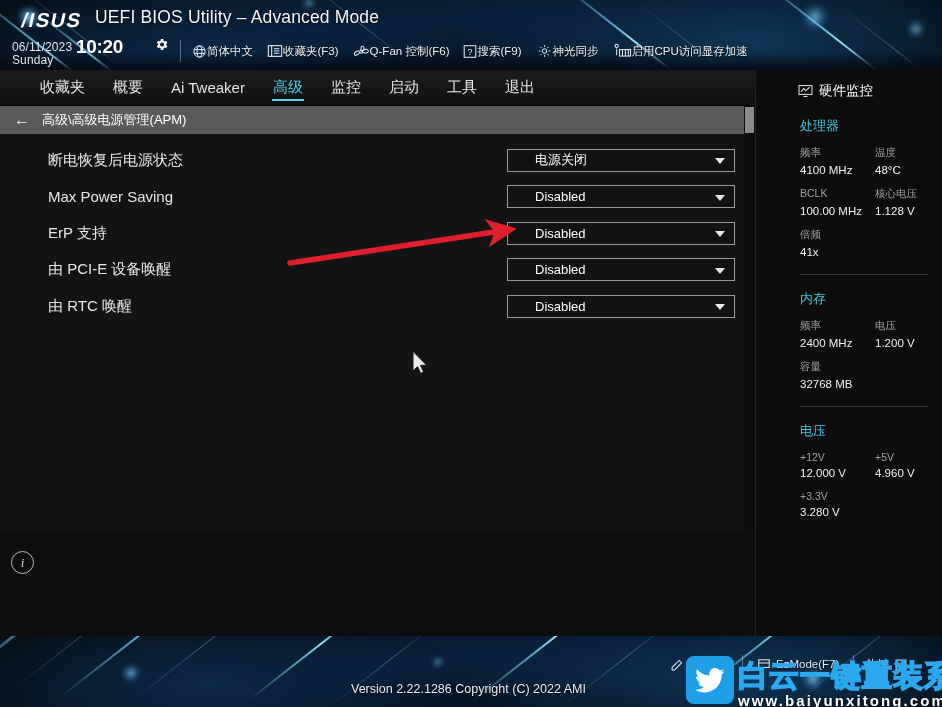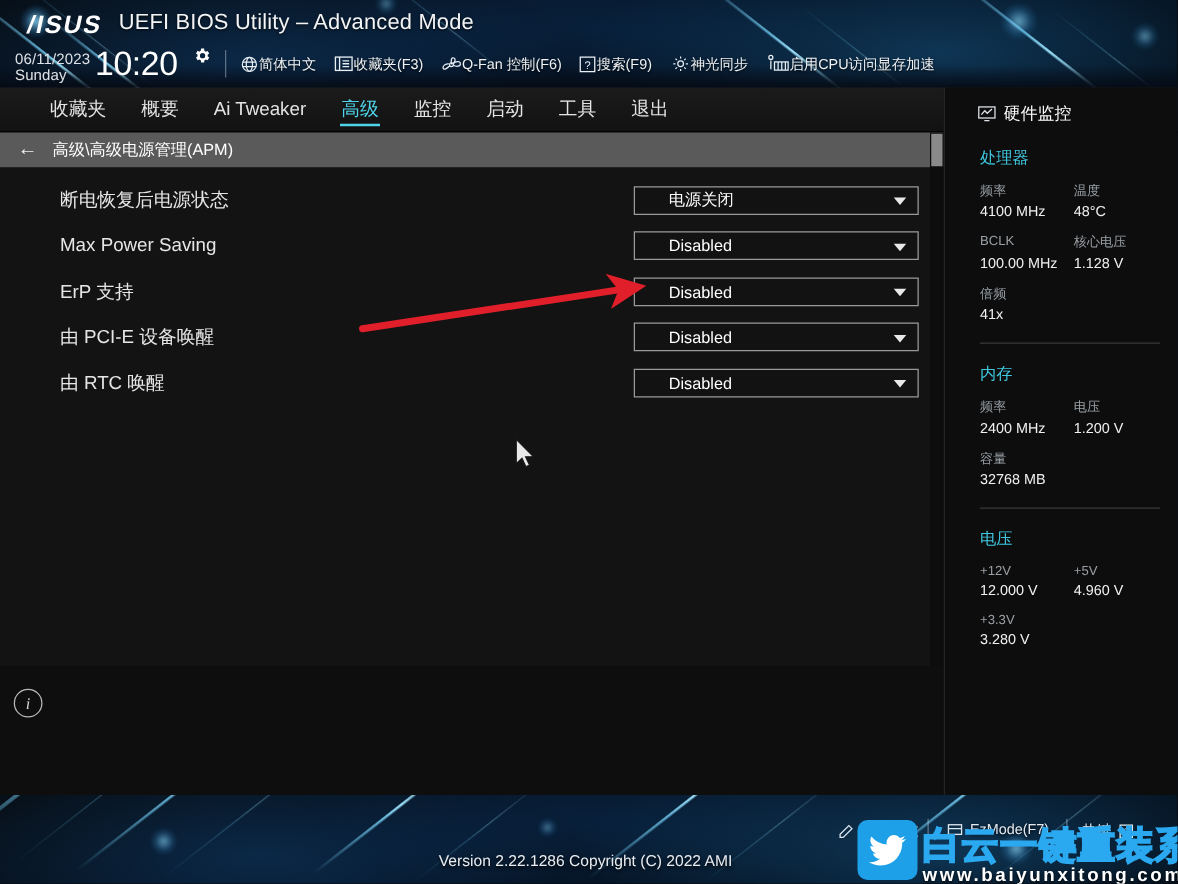--- a/index.html
+++ b/index.html
@@ -58,21 +58,21 @@
   .app-title {
     position:absolute; left:95px; top:7px;
     font-size:17.5px; font-weight:400; color:#f2f4f6; letter-spacing:.15px;
     text-shadow:0 1px 2px rgba(0,0,0,.8);
   }
   .dt-block { position:absolute; left:12px; top:41px; line-height:1.08; }
   .dt-date { font-size:12px; color:#dfe3e8; letter-spacing:.1px; }
   .dt-day  { font-size:12px; color:#dfe3e8; letter-spacing:.1px; }
   .clock {
     position:absolute; left:76px; top:36px;
-    font-size:27px; font-weight:400; color:#ffffff; letter-spacing:-.3px;
+    font-size:19px; font-weight:700; color:#ffffff; letter-spacing:-.3px;
   }
   .gear-ic { position:absolute; left:154px; top:37px; }
   .hsep { position:absolute; left:180px; top:40px; width:1px; height:22px; background:rgba(190,205,220,.45); }
 
   .tools { position:absolute; left:190px; top:40px; height:22px; display:flex; align-items:center; gap:5px; }
   .tool { display:flex; align-items:center; gap:0; height:22px; cursor:pointer; padding:0 2px; }
   .tool-label { font-size:11.5px; color:#eef2f5; white-space:nowrap; text-shadow:0 1px 2px rgba(0,0,0,.9); }
   .tool + .tool { margin-left:5px; }
   .ic { display:inline-block; line-height:0; }
 
@@ -146,21 +146,21 @@
     border:1.4px solid #b9b9b9; border-radius:50%;
     display:flex; align-items:center; justify-content:center;
     font-size:13px; font-style:italic; color:#d6d6d6; font-family:"Liberation Serif",serif;
     cursor:pointer;
   }
 
   
   #hwmon {
     position:absolute; left:755px; top:70px; width:187px; height:566px;
     background:#0d0d0d; border-left:1px solid #242424;
-    padding:10px 0 0 0; overflow:hidden;
+    padding:10px 0 0 16px; overflow:hidden;
   }
   .hw-title {
     display:flex; align-items:center; gap:6px;
     padding:0 0 0 26px; height:22px;
   }
   .hw-title .t { font-size:13.5px; color:#ffffff; font-weight:400; }
   .hw-sec { color:#3fc8e0; font-size:13px; padding-left:28px; margin-top:15px; }
   .hw-grid { display:grid; grid-template-columns:75px 75px; padding-left:28px; margin-top:11px; row-gap:2px; }
   .hw-k { font-size:10.5px; color:#9aa0a6; }
   .hw-v { font-size:11.5px; color:#f0f0f0; margin-top:2px; }

